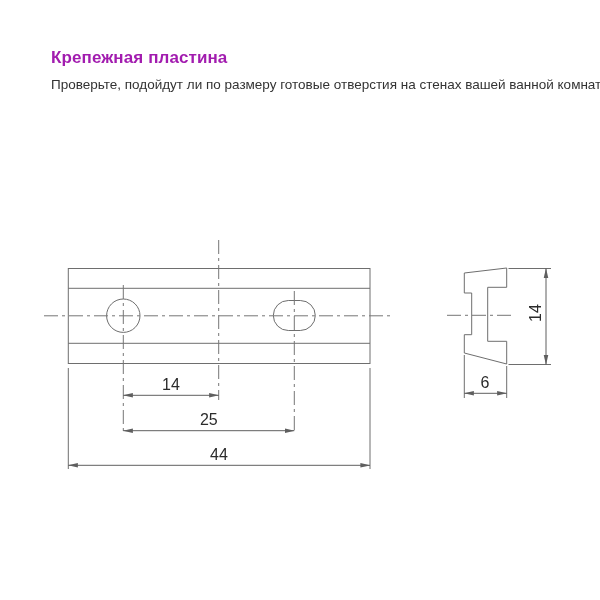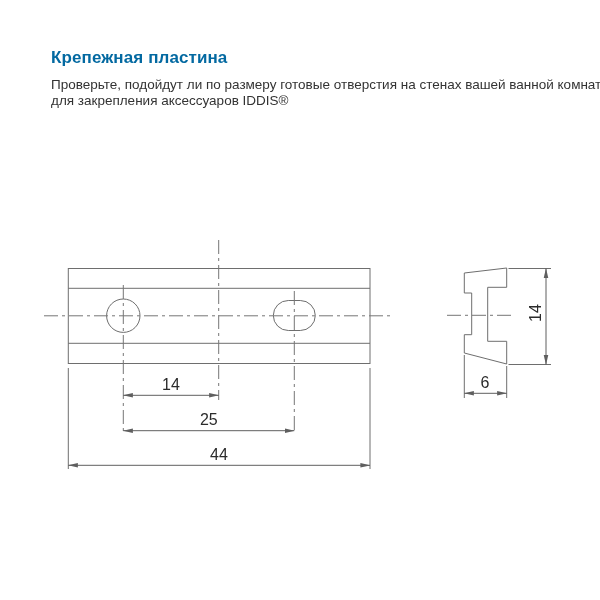--- a/index.html
+++ b/index.html
@@ -17,21 +17,21 @@
   }
   .header {
     position: absolute;
     left: 51px;
     top: 48px;
     width: 510px;
   }
   .title {
     font-size: 17px;
     font-weight: bold;
-    color: #0369a1;
+    color: #a21caf;
     letter-spacing: 0.1px;
     margin: 0 0 9px 0;
   }
   .desc-line {
     font-size: 13.5px;
     line-height: 15.5px;
     color: #333333;
     white-space: nowrap;
   }
   .drawing-svg {
@@ -69,21 +69,20 @@
   }
 </style>
 </head>
 <body>
 
 <div class="page">
 
   <div class="header">
     <div class="title">Крепежная пластина</div>
     <div class="desc-line">Проверьте, подойдут ли по размеру готовые отверстия на стенах вашей ванной комнаты</div>
-    <div class="desc-line">для закрепления аксессуаров IDDIS®</div>
   </div>
 
   <svg class="drawing-svg" viewBox="0 0 600 600">
     <defs>
       <marker id="arr" viewBox="0 0 10 6" refX="9.6" refY="3" markerWidth="10" markerHeight="6" orient="auto-start-reverse">
         <path d="M0,0.7 L10,3 L0,5.3 Z" fill="#5f5f5f"></path>
       </marker>
     </defs>
 
     <g>

